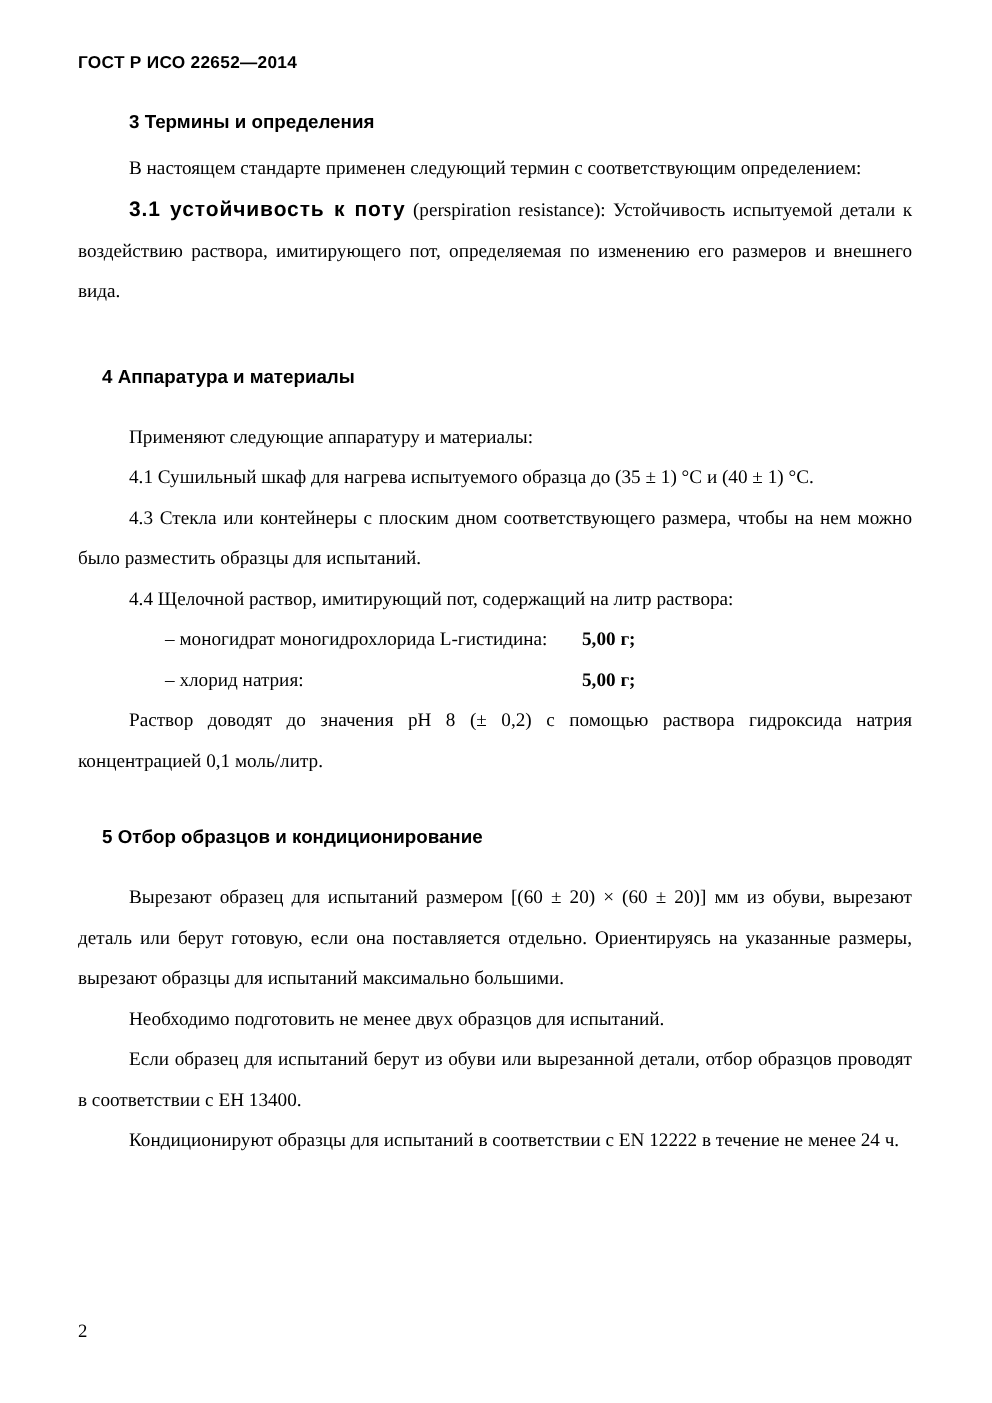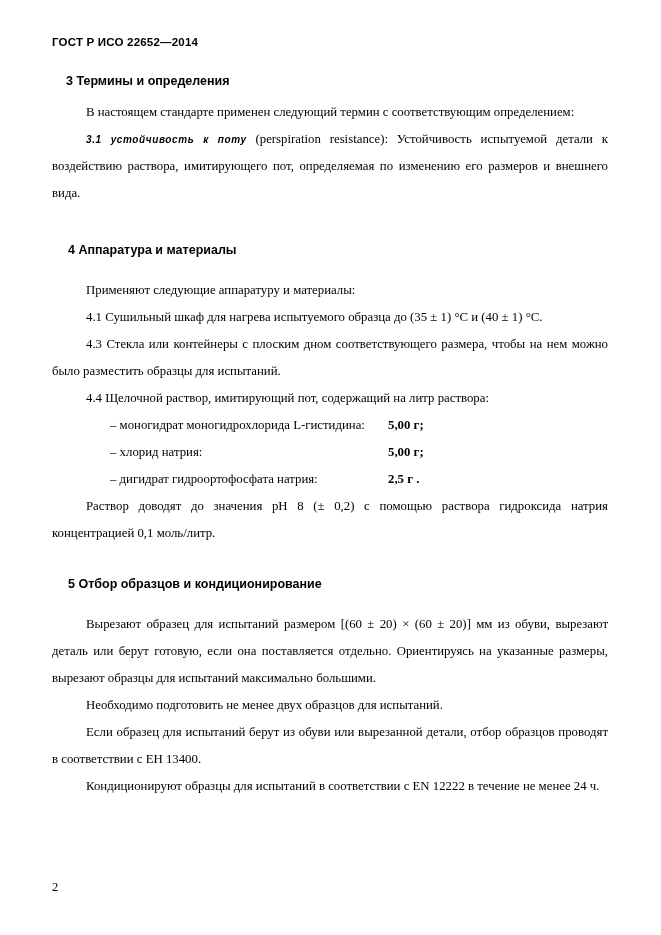--- a/index.html
+++ b/index.html
@@ -38,21 +38,21 @@
     left: 52px;
     width: 556px;
   }
   .h-sec {
     font-family: "Liberation Sans", sans-serif;
     font-weight: bold;
     font-size: 12.5px;
     margin: 0;
   }
   .h-sec.indent {
-    margin-left: 14px;
+    margin-left: 34px;
   }
   .h-sec.indent2 {
     margin-left: 16px;
   }
   p {
     margin: 0;
     font-size: 12.8px;
     line-height: 27px;
     text-align: justify;
     text-justify: inter-word;
@@ -60,23 +60,22 @@
   p.ind {
     text-indent: 34px;
   }
   .gap-s { height: 11px; }
   .gap-m { height: 20px; }
   .gap-l { height: 30px; }
   .gap-xl { height: 36px; }
   .term-name {
     font-family: "Liberation Sans", sans-serif;
     font-weight: bold;
-    font-size: 10px;
+    font-size: 14px;
     letter-spacing: 0.6px;
-    font-style: italic;
   }
   .dash-list {
     margin: 0;
     padding: 0;
     list-style: none;
   }
   .dash-row {
     display: flex;
     font-size: 12.8px;
     line-height: 27px;
@@ -125,24 +124,20 @@
 
     <div class="dash-list">
       <div class="dash-row">
         <span class="label">– моногидрат моногидрохлорида L-гистидина:</span>
         <span class="value">5,00 г;</span>
       </div>
       <div class="dash-row">
         <span class="label">– хлорид натрия:</span>
         <span class="value">5,00 г;</span>
       </div>
-      <div class="dash-row">
-        <span class="label">– дигидрат гидроортофосфата натрия:</span>
-        <span class="value">2,5 г .</span>
-      </div>
     </div>
 
     <p class="ind">Раствор доводят до значения pH 8 (± 0,2) с помощью раствора гидроксида натрия концентрацией 0,1 моль/литр.</p>
 
     <div class="gap-l"></div>
 
     <div class="h-sec indent2">5 Отбор образцов и кондиционирование</div>
     <div class="gap-m"></div>
 
     <p class="ind">Вырезают образец для испытаний размером [(60 ± 20) × (60 ± 20)] мм из обуви, вырезают деталь или берут готовую, если она поставляется отдельно. Ориентируясь на указанные размеры, вырезают образцы для испытаний максимально большими.</p>

